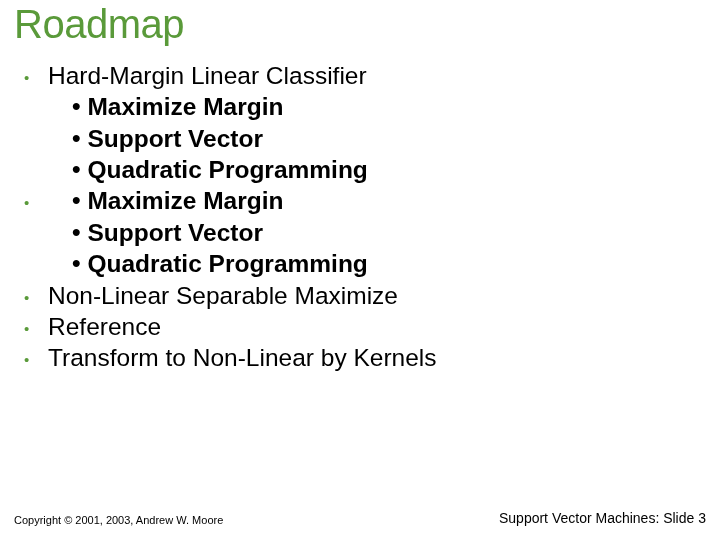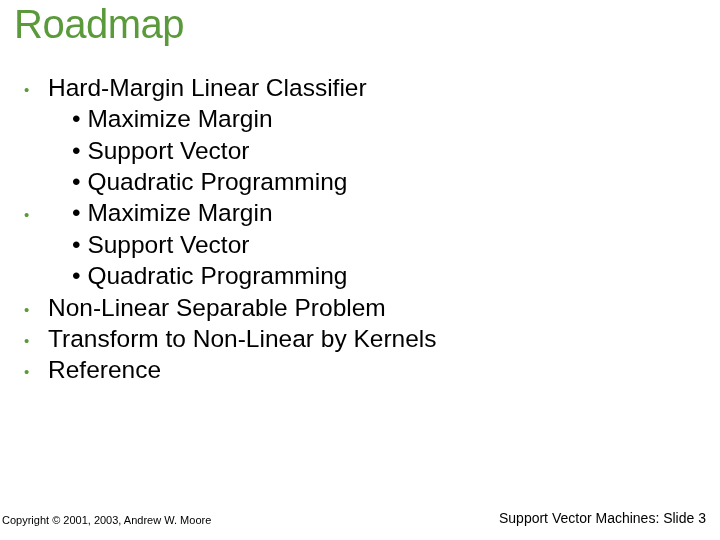--- a/index.html
+++ b/index.html
@@ -28,21 +28,20 @@
     letter-spacing: -0.5px;
   }
   .body {
     position: absolute;
     top: 60px;
     left: 18px;
     right: 20px;
     font-size: 24.5px;
     line-height: 1.28;
     color: #000000;
-    margin-top: 12px;
   }
   .body ul {
     list-style: none;
     margin: 0;
     padding: 0;
   }
   .body > ul > li {
     position: relative;
     padding-left: 30px;
     font-weight: normal;
@@ -55,28 +54,29 @@
     color: #5a9a3a;
     font-size: 15px;
     line-height: 1;
   }
   .body ul ul {
     margin: 0;
     padding: 0;
   }
   .body ul ul li {
     padding-left: 24px;
+    font-weight: bold;
   }
   .body ul ul li::before {
     content: "• ";
     color: #000;
   }
   .footer-left {
     position: absolute;
-    left: 2px;
+    left: 14px;
     bottom: 14px;
     font-size: 11px;
     color: #000;
   }
   .footer-right {
     position: absolute;
     right: 14px;
     bottom: 14px;
     font-size: 14px;
     color: #000;
@@ -99,27 +99,27 @@
         </ul>
       </li>
       <li>
         <ul>
           <li>Maximize Margin</li>
           <li>Support Vector</li>
           <li>Quadratic Programming</li>
         </ul>
       </li>
       <li>
-        <span>Non-Linear Separable Problem</span>
+        <span>Non-Linear Separable Maximize</span>
+      </li>
+      <li>
+        <span>Reference</span>
       </li>
       <li>
         <span>Transform to Non-Linear by Kernels</span>
-      </li>
-      <li>
-        <span>Reference</span>
       </li>
     </ul>
   </div>
 
   <div class="footer-left">Copyright © 2001, 2003, Andrew W. Moore</div>
   <div class="footer-right">
     <span>Support Vector Machines: Slide </span><span>3</span>
   </div>
 </div>
 

